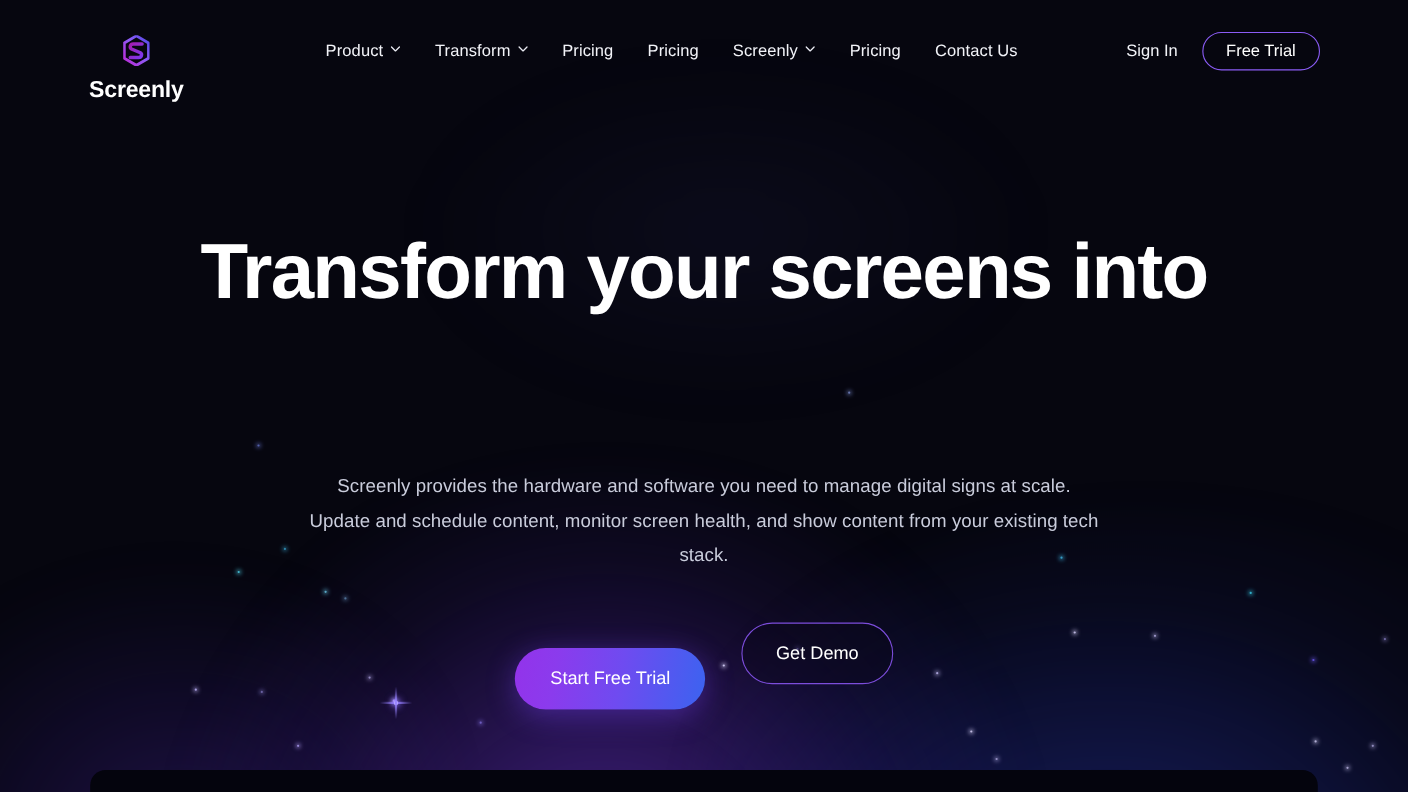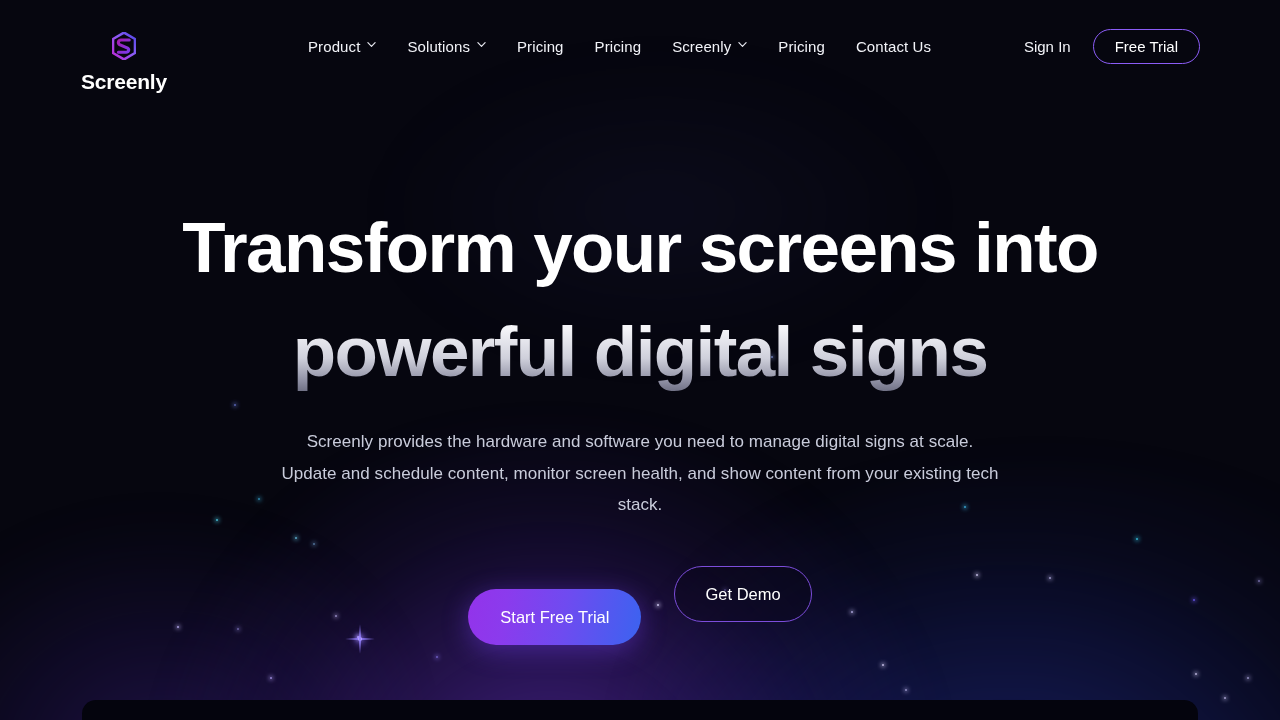--- a/index.html
+++ b/index.html
@@ -78,21 +78,21 @@
     text-decoration:none;
     flex-direction:column;
   }
   #brand .logo-mark { width:24px; height:28px; display:block; }
   #brand .logo-text {
     font-size:21px; font-weight:700; color:#ffffff;
     letter-spacing:-0.2px;
   }
 
   #nav-links {
-    position:absolute; left:308px; top:0; height:92px;
+    position:absolute; left:296px; top:0; height:92px;
     display:flex; align-items:center; gap:0;
   }
   .nav-item {
     display:flex; align-items:center; gap:7px;
     color:#f2f3f8; font-size:15px; letter-spacing:0.1px;
     cursor:pointer; white-space:nowrap; margin-right:31px;
   }
   .nav-item:last-child { margin-right:12px; }
   .chev { display:block; width:9px; height:9px; margin-top:-3px; }
   .chev svg { display:block; }
@@ -240,21 +240,21 @@
     <div id="nav-links">
         <div class="nav-item">
           <span>Product</span>
           <span class="chev">
             <svg viewBox="0 0 10 10" width="9" height="9" xmlns="http://www.w3.org/2000/svg">
               <path d="M1 3 L5 7 L9 3" fill="none" stroke="#e9eaf2" stroke-width="1.3" stroke-linecap="round" stroke-linejoin="round"></path>
             </svg>
           </span>
         </div>
         <div class="nav-item">
-          <span>Solutions</span>
+          <span>Transform</span>
           <span class="chev">
             <svg viewBox="0 0 10 10" width="9" height="9" xmlns="http://www.w3.org/2000/svg">
               <path d="M1 3 L5 7 L9 3" fill="none" stroke="#e9eaf2" stroke-width="1.3" stroke-linecap="round" stroke-linejoin="round"></path>
             </svg>
           </span>
         </div>
         <div class="nav-item">
           <span>Pricing</span>
         </div>
         <div class="nav-item">
@@ -278,21 +278,20 @@
 
     <div id="nav-right">
       <span id="signin">Sign In</span>
       <button id="free-trial">Free Trial</button>
     </div>
   </nav>
 
   <section id="hero">
     <h1 id="headline">
       <span class="line1">Transform your screens into</span>
-      <span class="line2">powerful digital signs</span>
     </h1>
 
     <p id="subtitle">Screenly provides the hardware and software you need to manage digital signs at scale. Update and schedule content, monitor screen health, and show content from your existing tech stack.</p>
 
     <div id="cta-row">
       <button id="btn-primary">Start Free Trial</button>
       <button id="btn-secondary">Get Demo</button>
     </div>
   </section>
 

